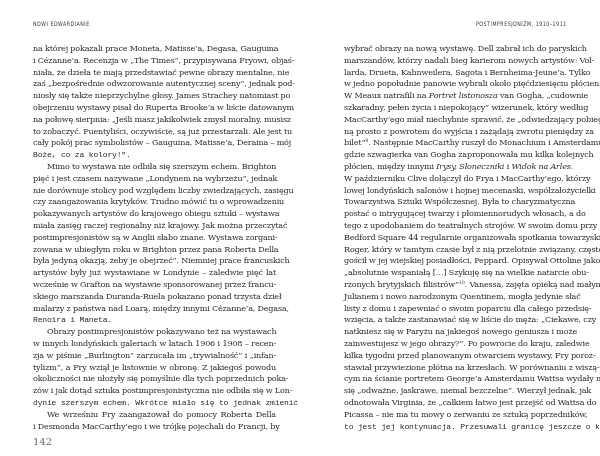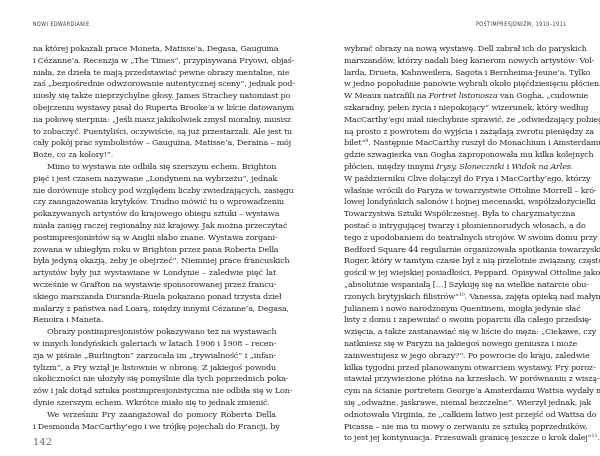--- a/index.html
+++ b/index.html
@@ -17,21 +17,21 @@
   .page.right .running-head { right:33px; transform-origin:right top; }
   .text {
     position:absolute; top:43px;
     font-family:"DejaVu Serif", serif;
     font-size:8.05px; line-height:11.8px; color:#2b2b2b;
     letter-spacing:-0.18px;
   }
   .page.left .text { left:33px; width:243px; }
   .page.right .text { left:44px; width:223px; }
   .line { display:block; white-space:nowrap; text-align:justify; text-align-last:justify; height:11.8px; overflow:visible; }
-  .line.last { text-align-last:left; }
+  .line.last { text-align-last:left;font-family:Liberation Mono, monospace; }
   .line.indent { padding-left:14px; }
   .line i { font-style:italic;margin-top:32px; }
   sup { font-size:4.8px; vertical-align:3px; line-height:0; }
   .folio {
     position:absolute; font-family:"DejaVu Serif", serif; font-size:10px; color:#666;
   }
   .page.left .folio { left:33px; top:436px; }
   .page.right .folio { right:34px; top:436px;margin-top:31px; }
 </style>
 </head>
@@ -85,21 +85,20 @@
       <span class="line">larda, Drueta, Kahnweilera, Sagota i Bernheima-Jeune’a. Tylko</span>
       <span class="line">w jedno popołudnie panowie wybrali około pięćdziesięciu płócien.</span>
       <span class="line"><span>W Meaux natrafili na </span><i>Portret listonosza</i><span> van Gogha, „cudownie</span></span>
       <span class="line">szkaradny, pełen życia i niepokojący” wizerunek, który według</span>
       <span class="line">MacCarthy’ego miał niechybnie sprawić, że „odwiedzający pobieg-</span>
       <span class="line">ną prosto z powrotem do wyjścia i zażądają zwrotu pieniędzy za</span>
       <span class="line"><span>bilet”</span><sup>9</sup><span>. Następnie MacCarthy ruszył do Monachium i Amsterdamu,</span></span>
       <span class="line">gdzie szwagierka van Gogha zaproponowała mu kilka kolejnych</span>
       <span class="line"><span>płócien, między innymi </span><i>Irysy, Słoneczniki</i><span> i </span><i>Widok na Arles</i><span>.</span></span>
       <span class="line">W październiku Clive dołączył do Frya i MacCarthy’ego, którzy</span>
-      <span class="line">właśnie wrócili do Paryża w towarzystwie Ottoline Morrell – kró-</span>
       <span class="line">lowej londyńskich salonów i hojnej mecenaski, współzałożycielki</span>
       <span class="line">Towarzystwa Sztuki Współczesnej. Była to charyzmatyczna</span>
       <span class="line">postać o intrygującej twarzy i płomiennorudych włosach, a do</span>
       <span class="line">tego z upodobaniem do teatralnych strojów. W swoim domu przy</span>
       <span class="line">Bedford Square 44 regularnie organizowała spotkania towarzyskie.</span>
       <span class="line">Roger, który w tamtym czasie był z nią przelotnie związany, często</span>
       <span class="line">gościł w jej wiejskiej posiadłości, Peppard. Opisywał Ottoline jako</span>
       <span class="line">„absolutnie wspaniałą […] Szykuję się na wielkie natarcie obu-</span>
       <span class="line"><span>rzonych brytyjskich filistrów”</span><sup>10</sup><span>. Vanessa, zajęta opieką nad małym</span></span>
       <span class="line">Julianem i nowo narodzonym Quentinem, mogła jedynie słać</span>

